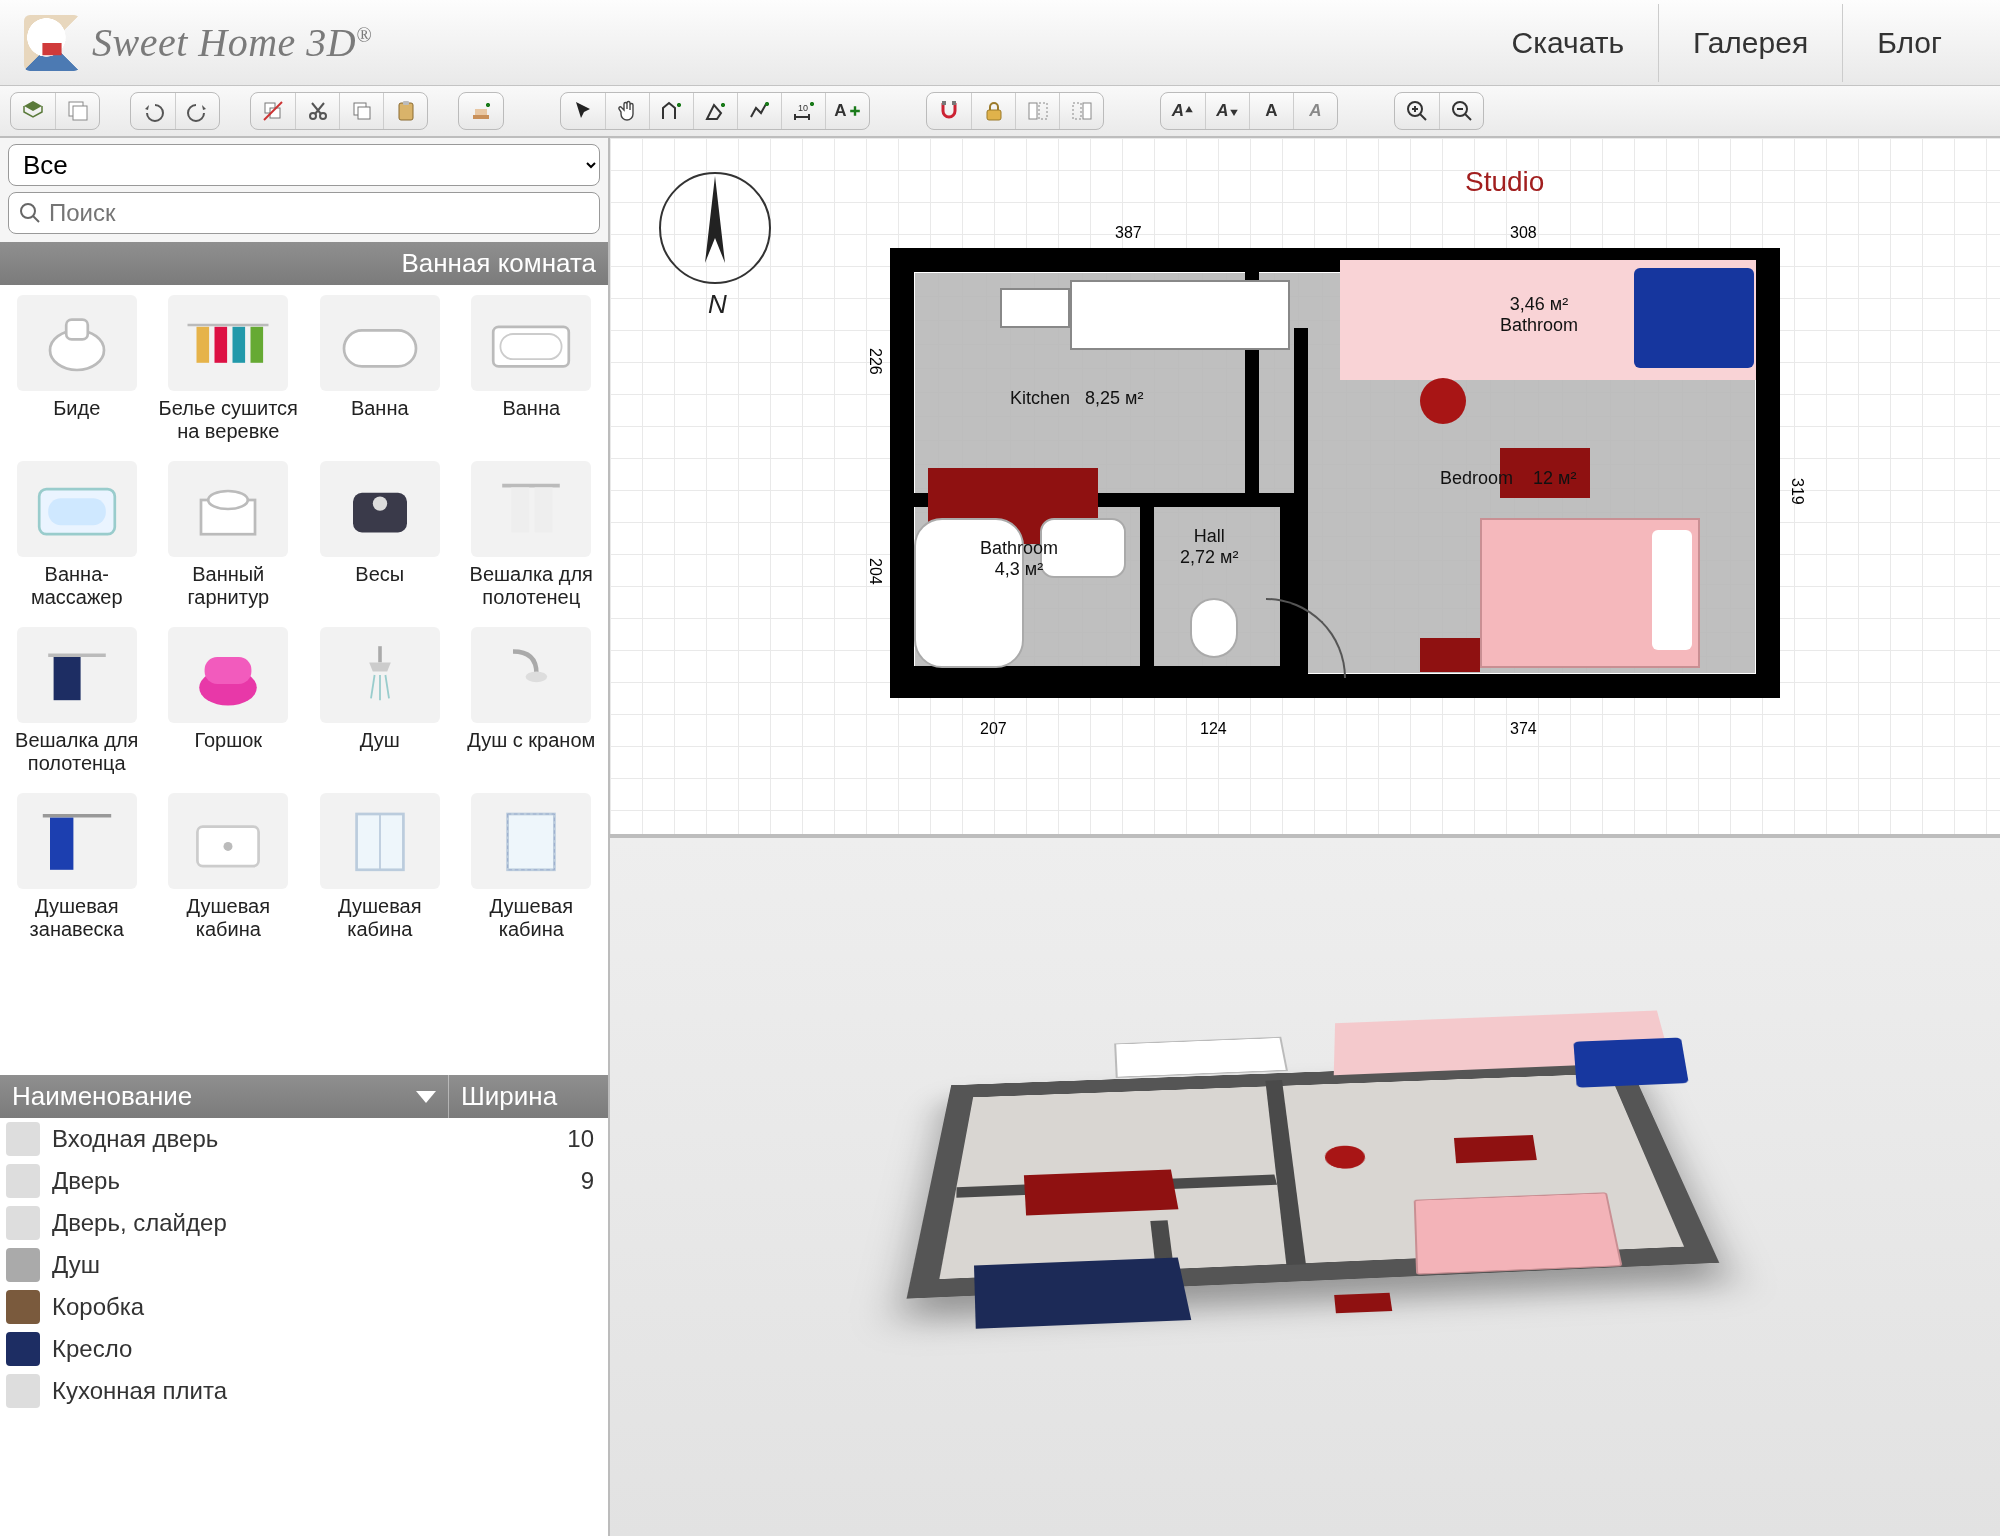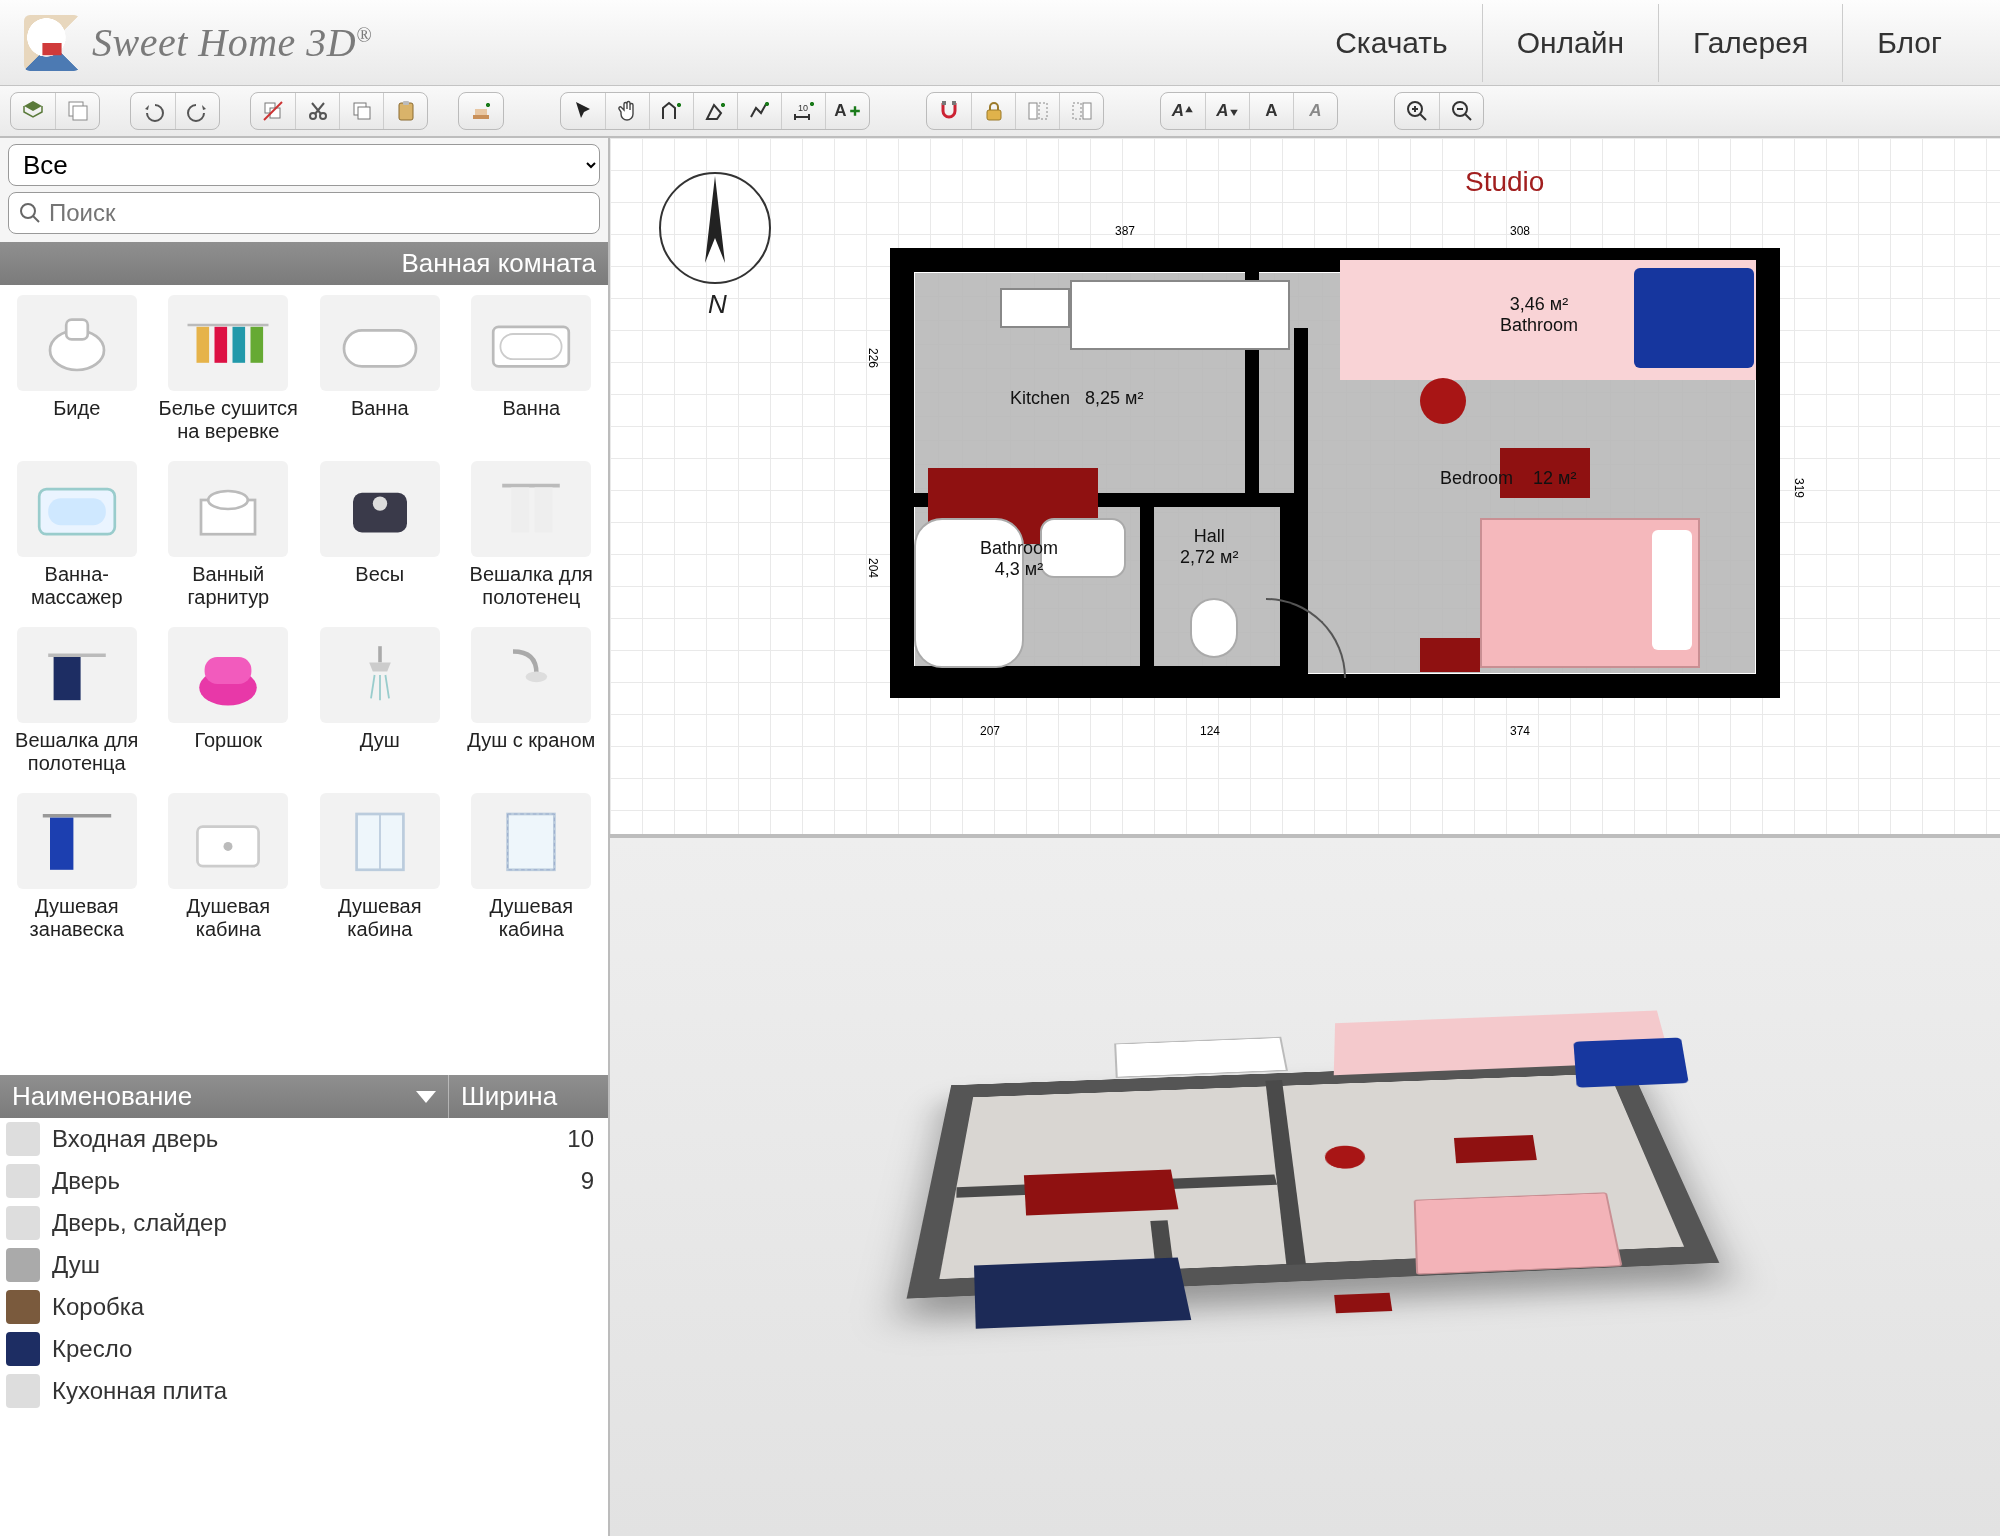--- a/index.html
+++ b/index.html
@@ -172,21 +172,21 @@
   .pillow{position:absolute;right:6px;top:10px;width:40px;height:120px;background:#fff;border-radius:6px;}
   .sofa{position:absolute;right:56px;top:50px;width:120px;height:100px;background:#16369e;border-radius:6px;}
   .rug1{position:absolute;left:640px;top:230px;width:90px;height:50px;background:#8f1111;}
   .rug2{position:absolute;left:560px;top:420px;width:60px;height:34px;background:#8f1111;}
   .rug3{position:absolute;left:560px;top:160px;width:46px;height:46px;background:#a81515;border-radius:50%;}
   .bath{position:absolute;left:54px;top:300px;width:110px;height:150px;background:#fff;border:2px solid #aaa;border-radius:28px;}
   .sink{position:absolute;left:180px;top:300px;width:86px;height:60px;background:#fff;border:2px solid #aaa;border-radius:14px;}
   .toilet{position:absolute;left:330px;top:380px;width:48px;height:60px;background:#fff;border:2px solid #aaa;border-radius:24px;}
   .door-arc{position:absolute;left:406px;top:380px;width:80px;height:80px;border:2px solid #555;border-left:none;border-bottom:none;border-radius:0 80px 0 0;}
   
-  .dim{position:absolute;font-size:12px;color:#000;}
+  .dim{position:absolute;font-size:16px;color:#000;}
   .dim.v{writing-mode:vertical-rl;}
 
   .render3d{
     flex:1; background:linear-gradient(#eeeeee,#e2e2e2);
     display:flex; align-items:center; justify-content:center;
     position:relative;
   }
   .iso {
     width: 900px; height:520px; position:relative;
   }
@@ -218,21 +218,20 @@
   .ico.lgrey{background:#ddd;}
 </style>
 </head>
 <body>
 
 <div class="header">
   <div class="logo-img"></div>
   <div class="brand"><span>Sweet Home 3D</span><span class="reg">®</span></div>
   <nav class="nav">
     <a href="#">Скачать</a>
-    <a href="#">Онлайн</a>
     <a href="#">Галерея</a>
     <a href="#">Блог</a>
   </nav>
 </div>
 
 <div class="toolbar">
   <div class="tgrp">
     <div class="tbtn">
         <svg viewBox="0 0 24 24">
           <path d="M3 7l9-5 9 5-9 5z" fill="#5a7a3a"></path>

